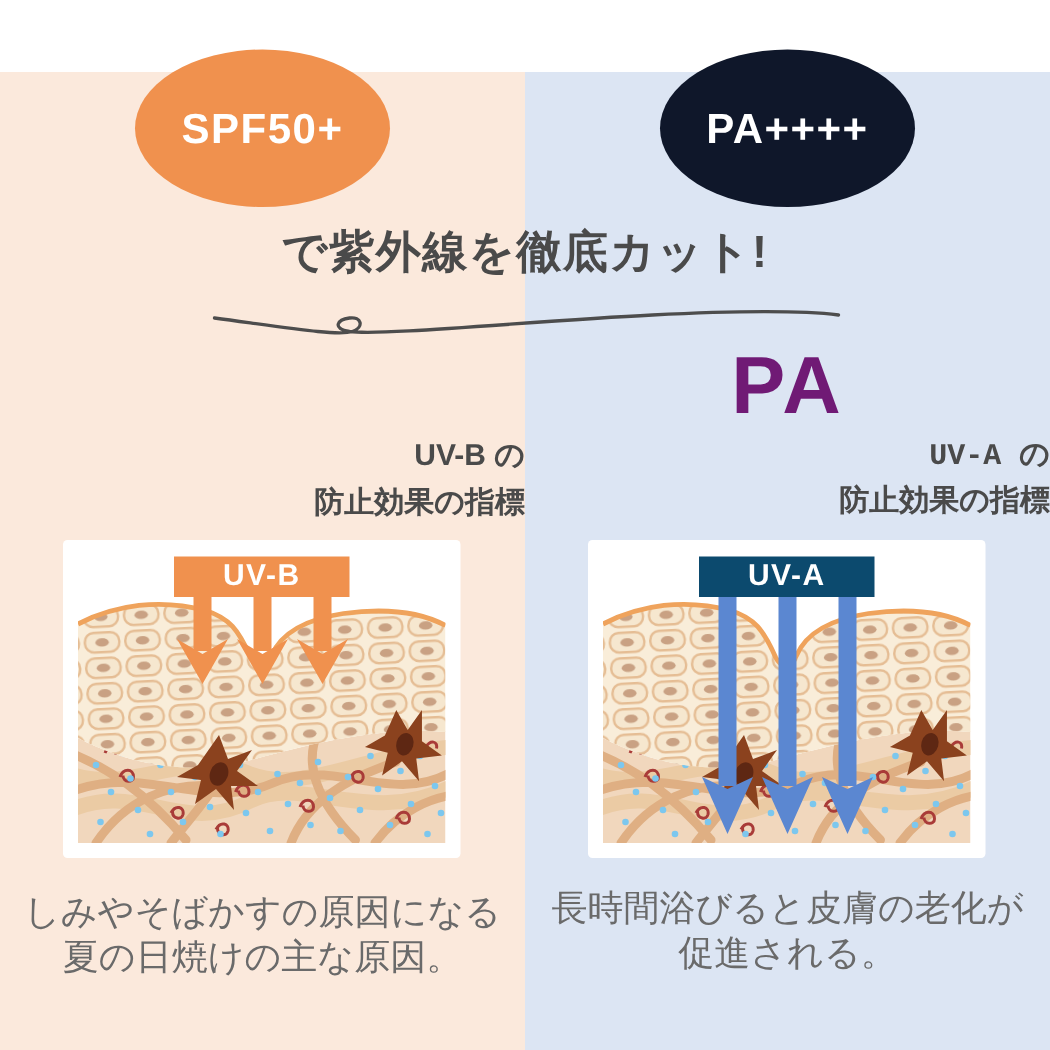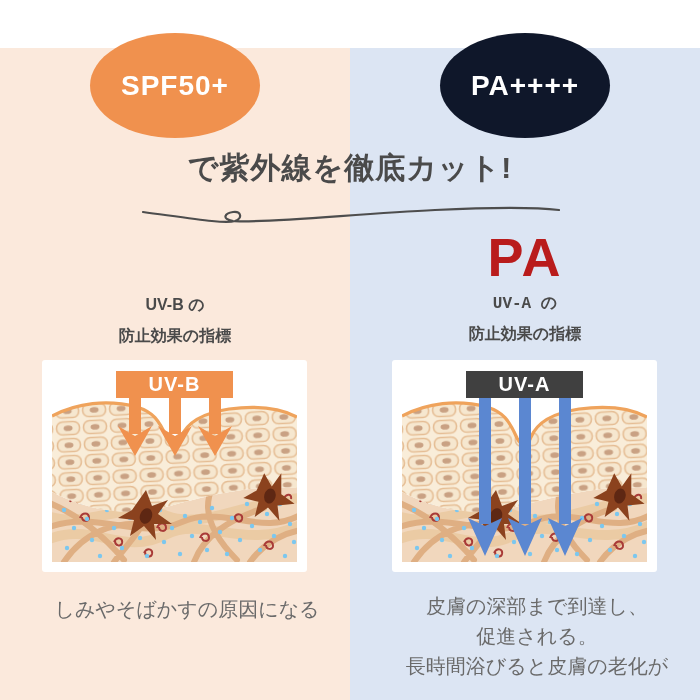--- a/index.html
+++ b/index.html
@@ -21,43 +21,43 @@
 
   
   .main-title{position:absolute;left:0;top:148px;width:700px;text-align:center;
               font-size:30px;font-weight:bold;color:#4A4A4A;letter-spacing:1px;}
   .underline-svg{position:absolute;left:135px;top:200px;width:430px;height:30px;}
 
   
   .col-heading{position:absolute;top:226px;width:350px;text-align:center;
                font-size:54px;font-weight:bold;letter-spacing:2px;}
   .col-heading.spf{left:0;color:#F2994F;}
-  .col-heading.pa{left:350px;color:#b91c1c;}
-  .col-sub{position:absolute;top:289px;width:350px;text-align:center;
-           font-size:16px;font-weight:bold;color:#4A4A4A;line-height:31px;}
+  .col-heading.pa{left:350px;color:#701a75;}
+  .col-sub{position:absolute;top:289px;width:350px;text-align:right;
+           font-size:20px;font-weight:bold;color:#4A4A4A;line-height:31px;}
   .col-sub.spf{left:0;}
   .col-sub.pa{left:350px;font-family:Liberation Mono, monospace;}
 
   
   .card{position:absolute;top:360px;width:265px;height:212px;background:#ffffff;border-radius:3px;}
   .card-spf{left:42px;}
   .card-pa{left:392px;}
   .skin{position:absolute;left:10px;top:10px;width:245px;height:192px;}
   .arrows{position:absolute;left:0;top:0;width:265px;height:212px;}
   .arrows.orange .arrow{fill:#F0914E;}
   .arrows.blue  .arrow{fill:#5B87D1;}
   .uv-label{position:absolute;left:74px;top:11px;width:117px;height:27px;
             display:flex;align-items:center;justify-content:center;
             color:#fff;font-size:20px;font-weight:bold;letter-spacing:1px;}
   .uv-label.orange{background:#F0914E;}
-  .uv-label.blue{background:#404040;}
+  .uv-label.blue{background:#0c4a6e;}
 
   
   .caption{position:absolute;width:350px;text-align:center;
-           font-size:20px;color:#6A6A6A;line-height:30px;margin-left:12px;}
+           font-size:24px;color:#6A6A6A;line-height:30px;}
   .caption.spf{left:0;top:594px;}
   .caption.pa{left:350px;top:591px;}
 </style>
 </head>
 <body>
 
 <svg width="0" height="0" style="position:absolute" aria-hidden="true">
   <defs>
     <pattern id="cells" width="27" height="17" patternUnits="userSpaceOnUse" patternTransform="rotate(-3)">
       <rect x="1.5" y="1.5" width="23" height="13" rx="6" fill="#F6E7CF" stroke="#E5BD94" stroke-width="1.6"></rect>
@@ -156,20 +156,21 @@
         <rect x="127" y="36" width="12" height="38"></rect>
           <polygon points="116,66 133,96 150,66 133,76"></polygon>
         <rect x="167" y="36" width="12" height="38"></rect>
           <polygon points="156,66 173,96 190,66 173,76"></polygon>
       </g>
     </svg>
     <div class="uv-label orange">UV-B</div>
   </div>
   <div class="caption spf">
     <div>しみやそばかすの原因になる</div>
+    <div>夏の日焼けの主な原因。</div>
   </div>
 
   <div class="col-heading pa">PA</div>
   <div class="col-sub pa">
     <div>UV-A の</div>
     <div>防止効果の指標</div>
   </div>
   <div class="card card-pa">
     <svg class="skin" viewBox="0 0 245 192">
       <use href="#skin-art"></use>
@@ -180,17 +181,16 @@
           <polygon points="76,158 93,196 110,158 93,166"></polygon>
         <rect x="127" y="36" width="12" height="128"></rect>
           <polygon points="116,158 133,196 150,158 133,166"></polygon>
         <rect x="167" y="36" width="12" height="128"></rect>
           <polygon points="156,158 173,196 190,158 173,166"></polygon>
       </g>
     </svg>
     <div class="uv-label blue">UV-A</div>
   </div>
   <div class="caption pa">
-    <div>皮膚の深部まで到達し、</div>
+    <div>長時間浴びると皮膚の老化が</div>
     <div>促進される。</div>
-    <div>長時間浴びると皮膚の老化が</div>
   </div>
 </div>
 
 </body></html>

